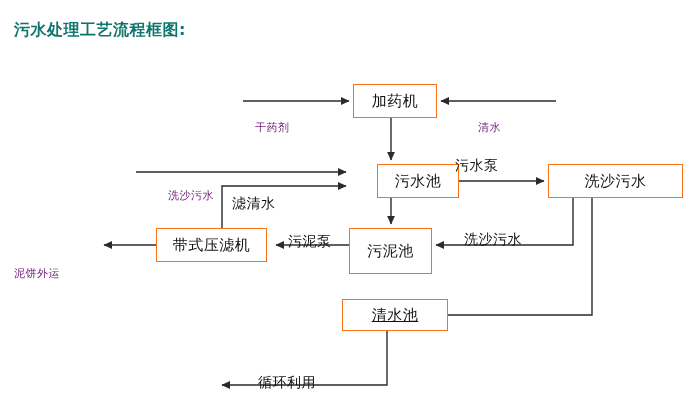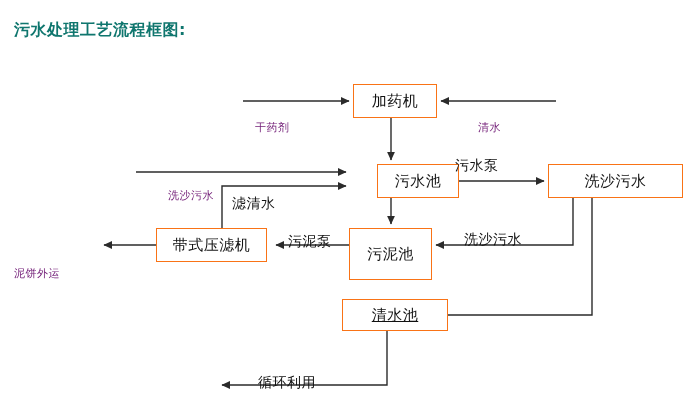--- a/index.html
+++ b/index.html
@@ -113,21 +113,21 @@
   </div>
 
   <div class="node-box" style="left:548px; top:164px; width:135px; height:34px;">
     <span>洗沙污水</span>
   </div>
 
   <div class="node-box" style="left:156px; top:228px; width:111px; height:34px;">
     <span>带式压滤机</span>
   </div>
 
-  <div class="node-box" style="left:349px; top:228px; width:83px; height:52px;">
+  <div class="node-box" style="left:349px; top:228px; width:83px; height:46px;">
     <span>污泥池</span>
   </div>
 
   <div class="node-box" style="left:342px; top:299px; width:106px; height:32px;text-decoration:underline;">
     <span>清水池</span>
   </div>
 
   <div class="io-label" style="left:255px; top:82px;">干药剂</div>
   <div class="io-label" style="left:478px; top:82px;">清水</div>
   <div class="io-label" style="left:168px; top:150px;">洗沙污水</div>

